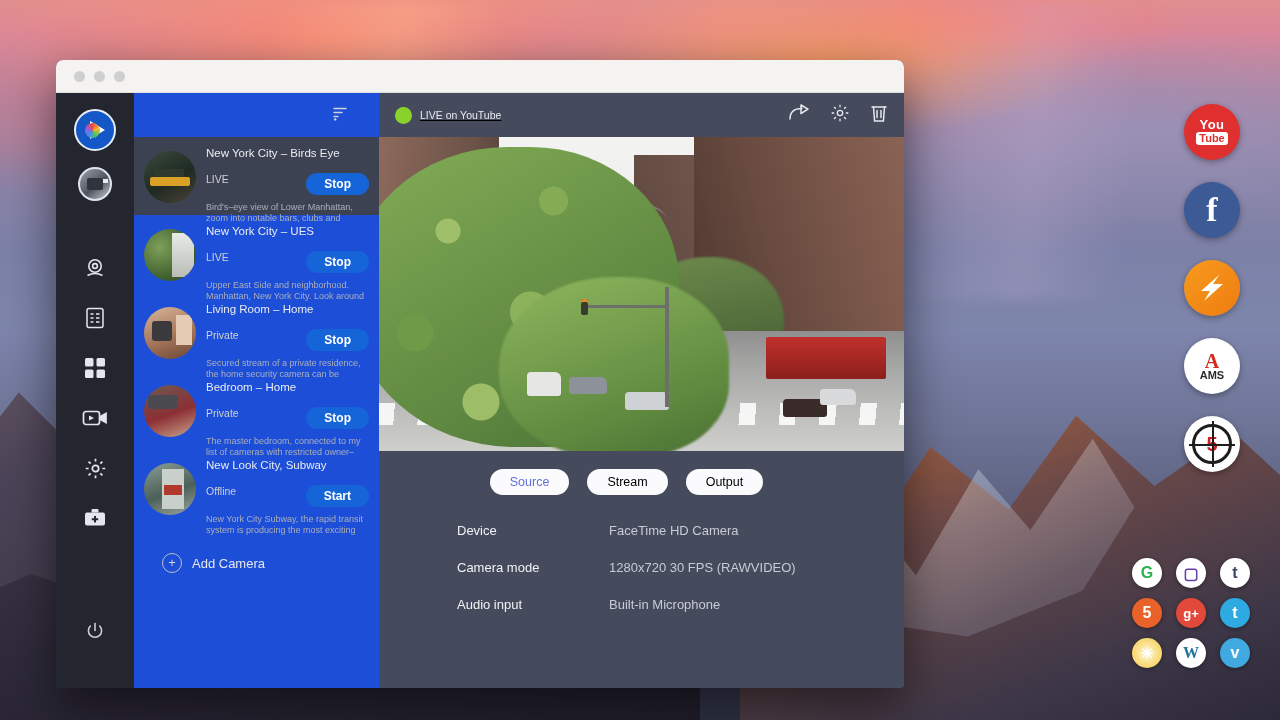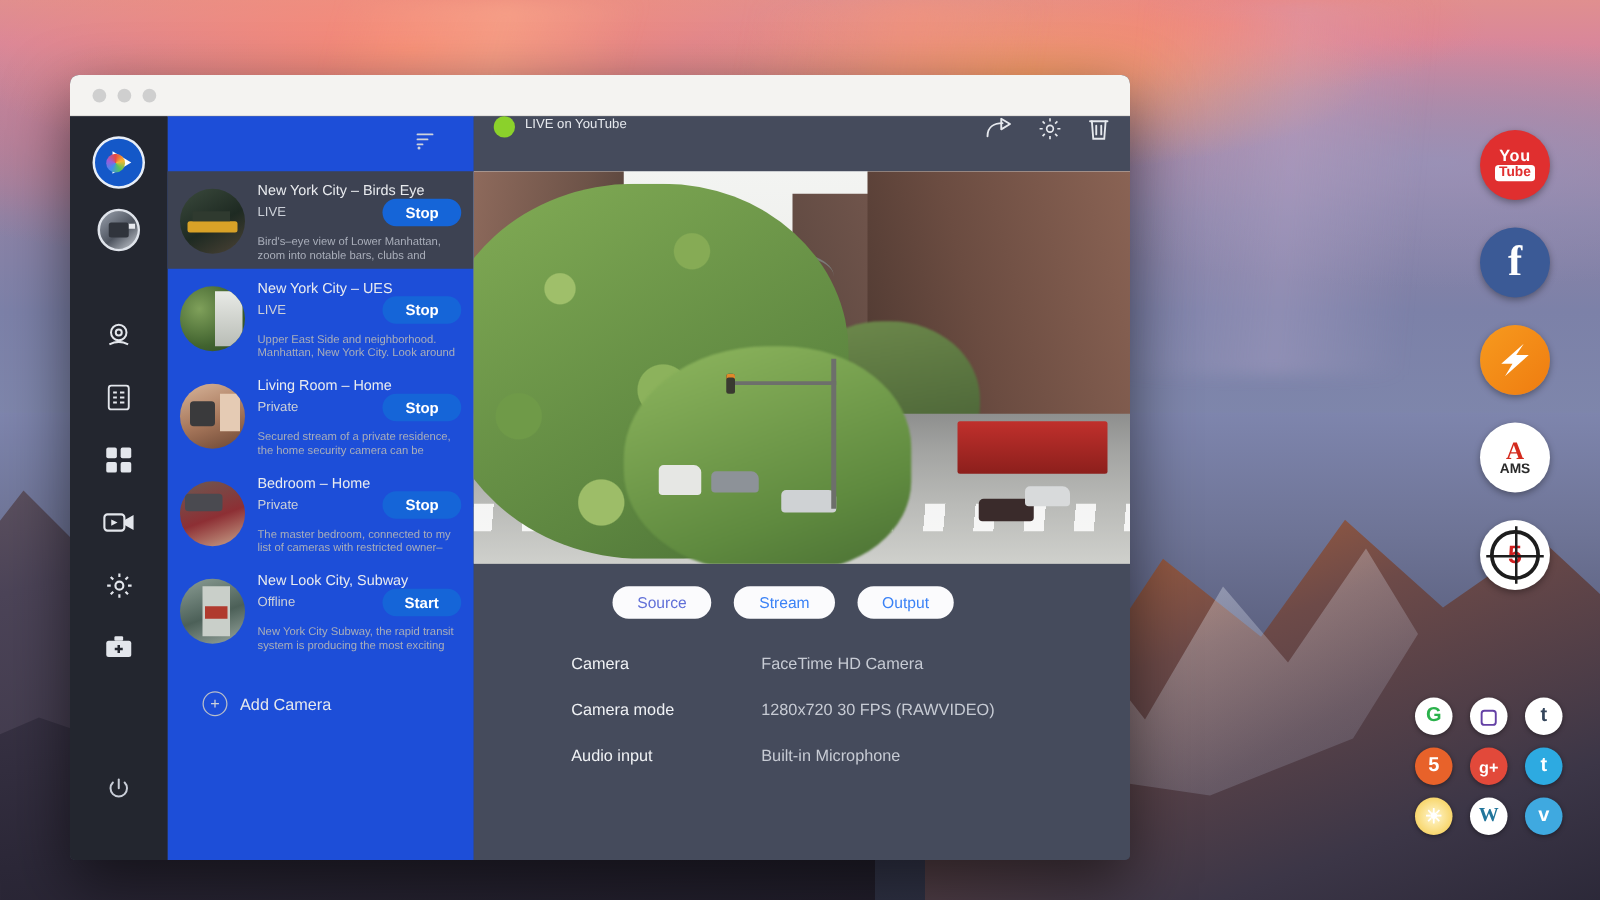--- a/index.html
+++ b/index.html
@@ -164,21 +164,21 @@
     position: relative; cursor: pointer;
   }
   .cam-item.selected { background: #3d4252; }
   .cam-item .thumb {
     width: 52px; height: 52px; border-radius: 50%; flex: 0 0 52px; margin-top: 6px;
     overflow: hidden; position: relative; background: #555;
   }
   .cam-item .meta { flex: 1; min-width: 0; }
   .cam-title { color: #e9ebef; font-size: 11.5px; margin-top: 2px; white-space: nowrap;
                overflow: hidden; text-overflow: ellipsis; }
-  .cam-row { display: flex; align-items: center; margin-top: 0; }
+  .cam-row { display: flex; margin-top: 14px; }
   .cam-status { color: #ccd0d8; font-size: 10.5px; flex: 1; }
   .cam-btn {
     background: #1565d8; color: #fff; border: none; border-radius: 13px;
     font-size: 12px; font-weight: bold; padding: 4px 18px; cursor: pointer;
     font-family: "Liberation Sans", sans-serif;
   }
   .cam-desc {
     color: #a9aeba; font-size: 9px; line-height: 11px; margin-top: 7px;
     max-height: 22px; overflow: hidden;
   }
@@ -187,21 +187,21 @@
   }
   #add-camera .plus {
     width: 20px; height: 20px; border-radius: 50%; border: 1px solid #b9bec9;
     color: #cfd3db; font-size: 13px; line-height: 18px; text-align: center;
   }
   #add-camera .lbl { color: #e6e8ed; font-size: 13px; }
 
   
   #detail { flex: 1; background: #454b5c; display: flex; flex-direction: column; }
   #detail-top {
-    height: 44px; display: flex; align-items: flex-start; padding: 0 16px; gap: 8px;
+    height: 44px; display: flex; align-items: center; padding: 0 16px; gap: 8px; text-decoration: underline;
   }
   .live-dot { width: 17px; height: 17px; border-radius: 50%; background: #8bd12b; }
   .live-label { color: #e6e9ee; font-size: 10.5px; }
   .top-actions { margin-left: auto; display: flex; gap: 20px; align-items: center; }
   .top-actions div { cursor: pointer; }
 
   
   #preview { height: 314px; position: relative; overflow: hidden; background: #aeb6bd; }
   .pv-sky { position: absolute; inset: 0; background: linear-gradient(180deg,#f3f4f2 0%, #e9eae6 48%, #cfd0cb 70%, #a8a8a4 100%); }
   .pv-bldg-l {
@@ -255,21 +255,21 @@
   .pv-pole { position: absolute; background: #6d6f6b; }
   .pv-lamp {
     position: absolute; left: 188px; top: 62px; width: 100px; height: 26px;
     border-top: 3px solid #7a7c78; border-radius: 60% 60% 0 0 / 100% 100% 0 0;
     border-left: 3px solid #7a7c78;
   }
 
   
   #tabs { display: flex; gap: 18px; justify-content: center; padding: 18px 0 6px 0; margin-right: 30px; }
   .tab {
-    background: #fbfbfd; color: #3b82f6; border: none; border-radius: 14px;
+    background: #fbfbfd; color: #000000; border: none; border-radius: 14px;
     font-size: 12.5px; padding: 6px 20px; cursor: pointer;
     font-family: "Liberation Sans", sans-serif;
   }
   .tab.active { color: #6170d8; }
 
   
   #info { padding: 22px 0 0 78px; }
   .info-row { display: flex; margin-bottom: 22px; }
   .info-key { width: 152px; color: #f0f2f5; font-size: 13px; }
   .info-val { color: #c7cbd4; font-size: 13px; }
@@ -552,21 +552,21 @@
       </div>
 
       <div id="tabs">
         <button class="tab active">Source</button>
         <button class="tab">Stream</button>
         <button class="tab">Output</button>
       </div>
 
       <div id="info">
         <div class="info-row">
-          <div class="info-key">Camera</div>
+          <div class="info-key">Device</div>
           <div class="info-val">FaceTime HD Camera</div>
         </div>
         <div class="info-row">
           <div class="info-key">Camera mode</div>
           <div class="info-val">1280x720 30 FPS (RAWVIDEO)</div>
         </div>
         <div class="info-row">
           <div class="info-key">Audio input</div>
           <div class="info-val">Built-in Microphone</div>
         </div>

